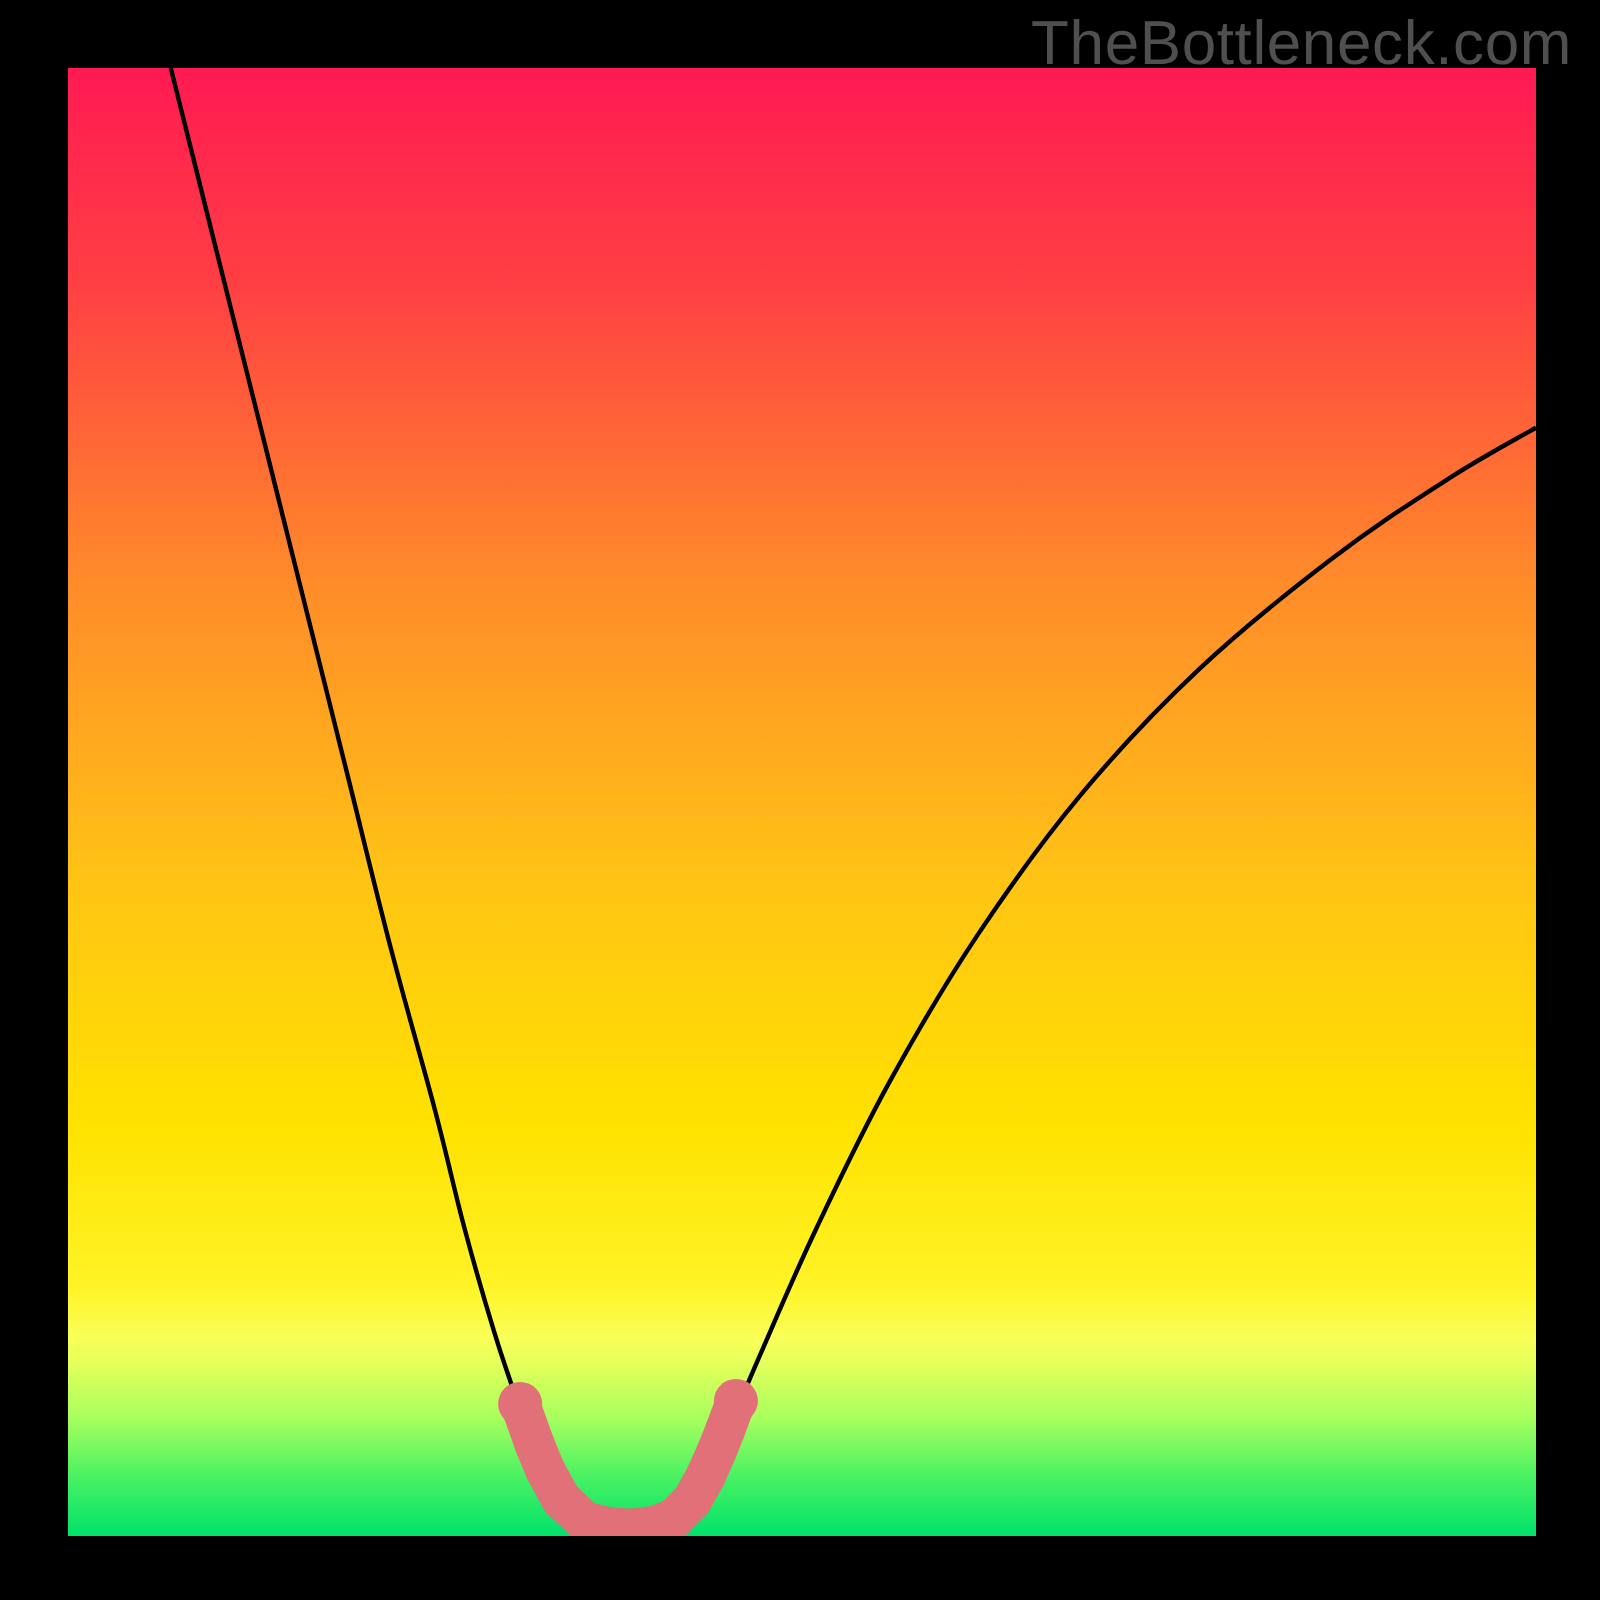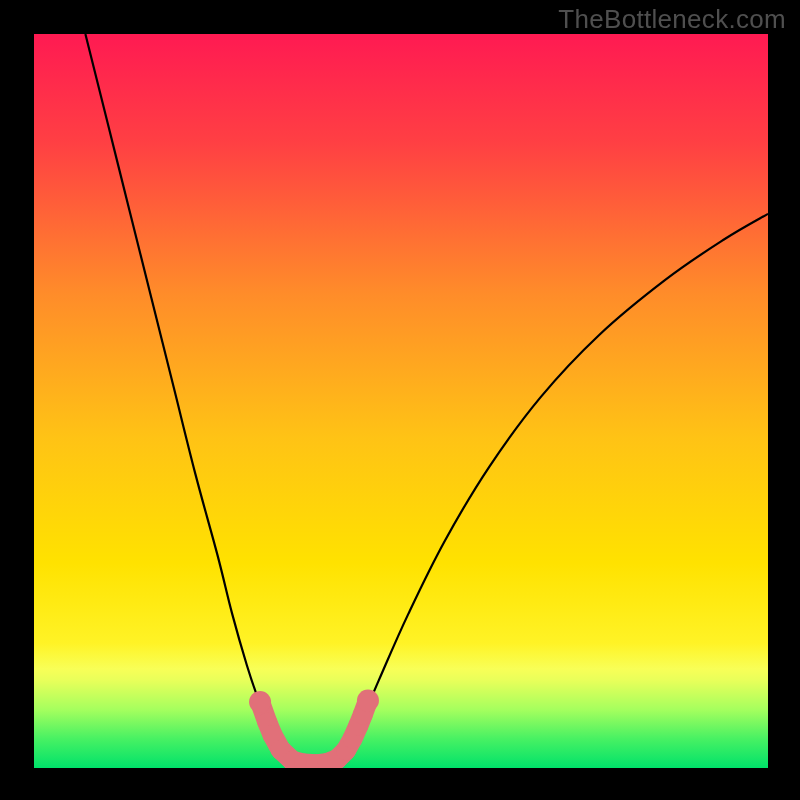--- a/index.html
+++ b/index.html
@@ -15,21 +15,21 @@
     position: relative;
     width: 800px;
     height: 800px;
     background: #000;
   }
   .watermark {
     position: absolute;
     top: 4px;
     right: 14px;
     color: #4f4f4f;
-    font-size: 26px;
+    font-size: 31px;
     font-weight: 400;
     letter-spacing: 0.3px;
     z-index: 5;
   }
   .plot-area {
     position: absolute;
     left: 34px;
     top: 34px;
     width: 734px;
     height: 734px;

